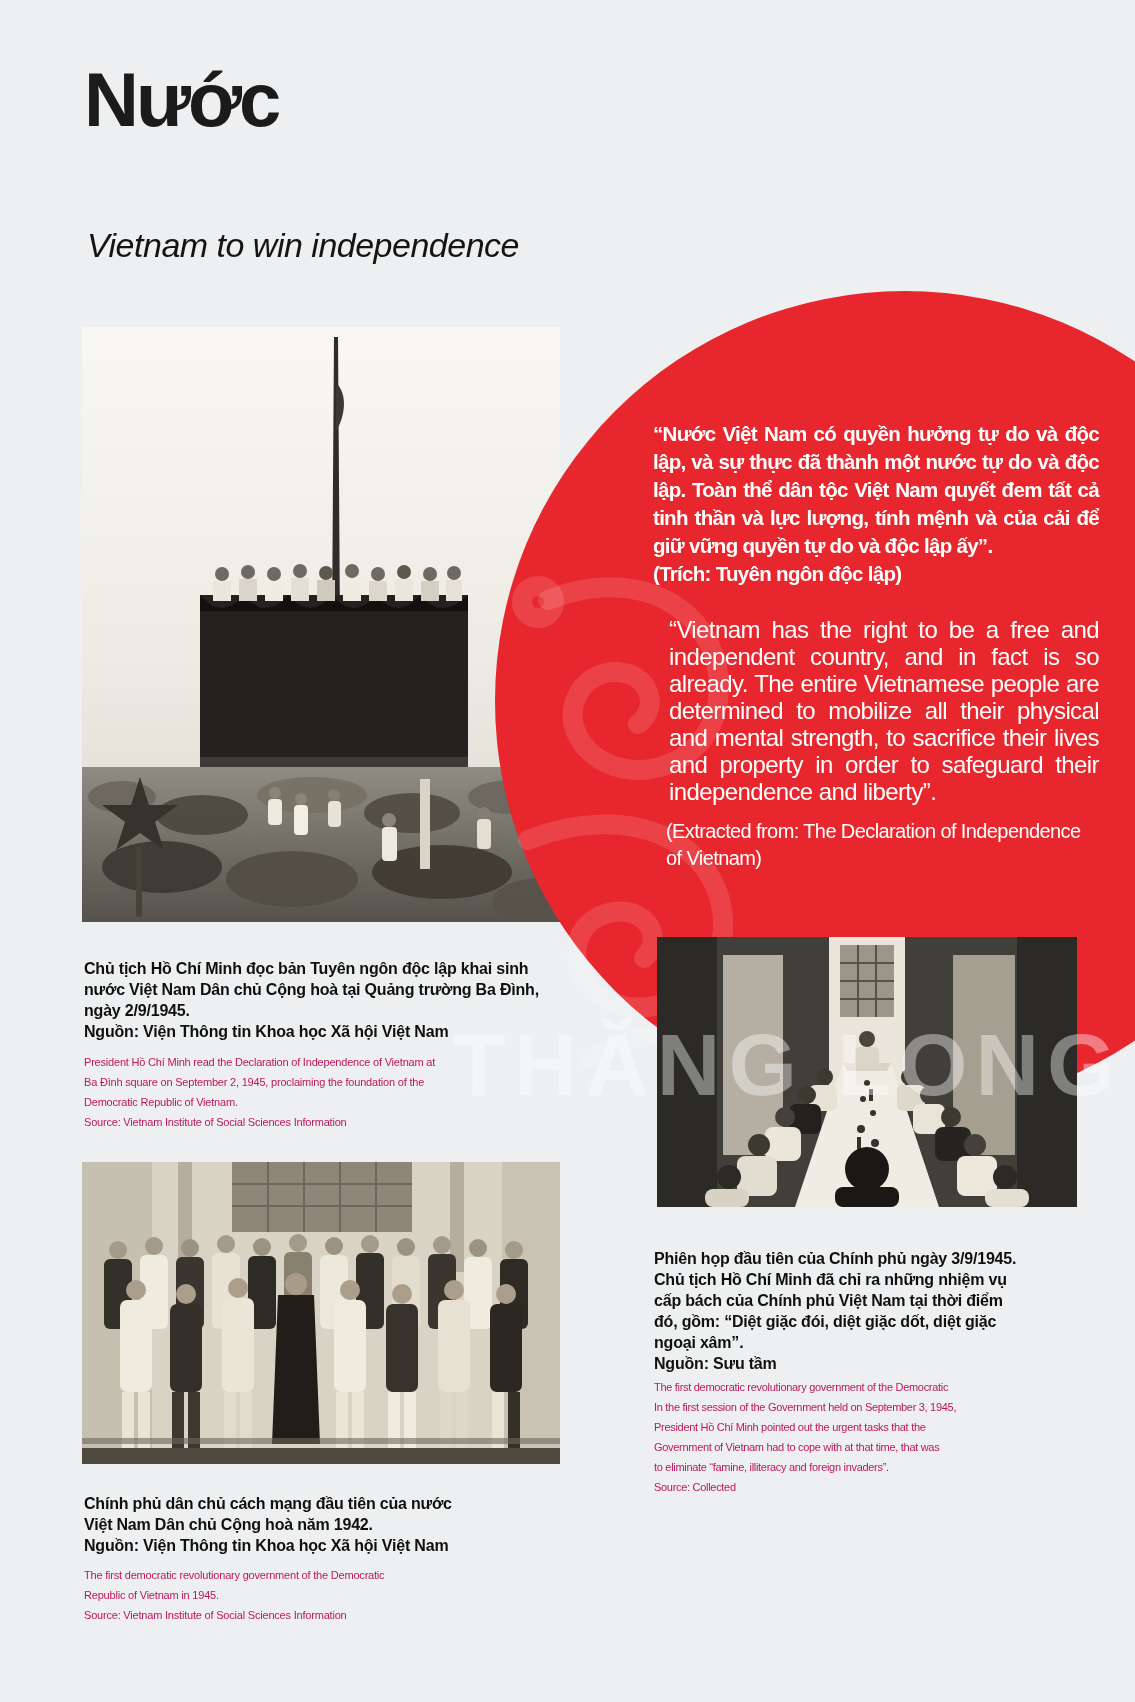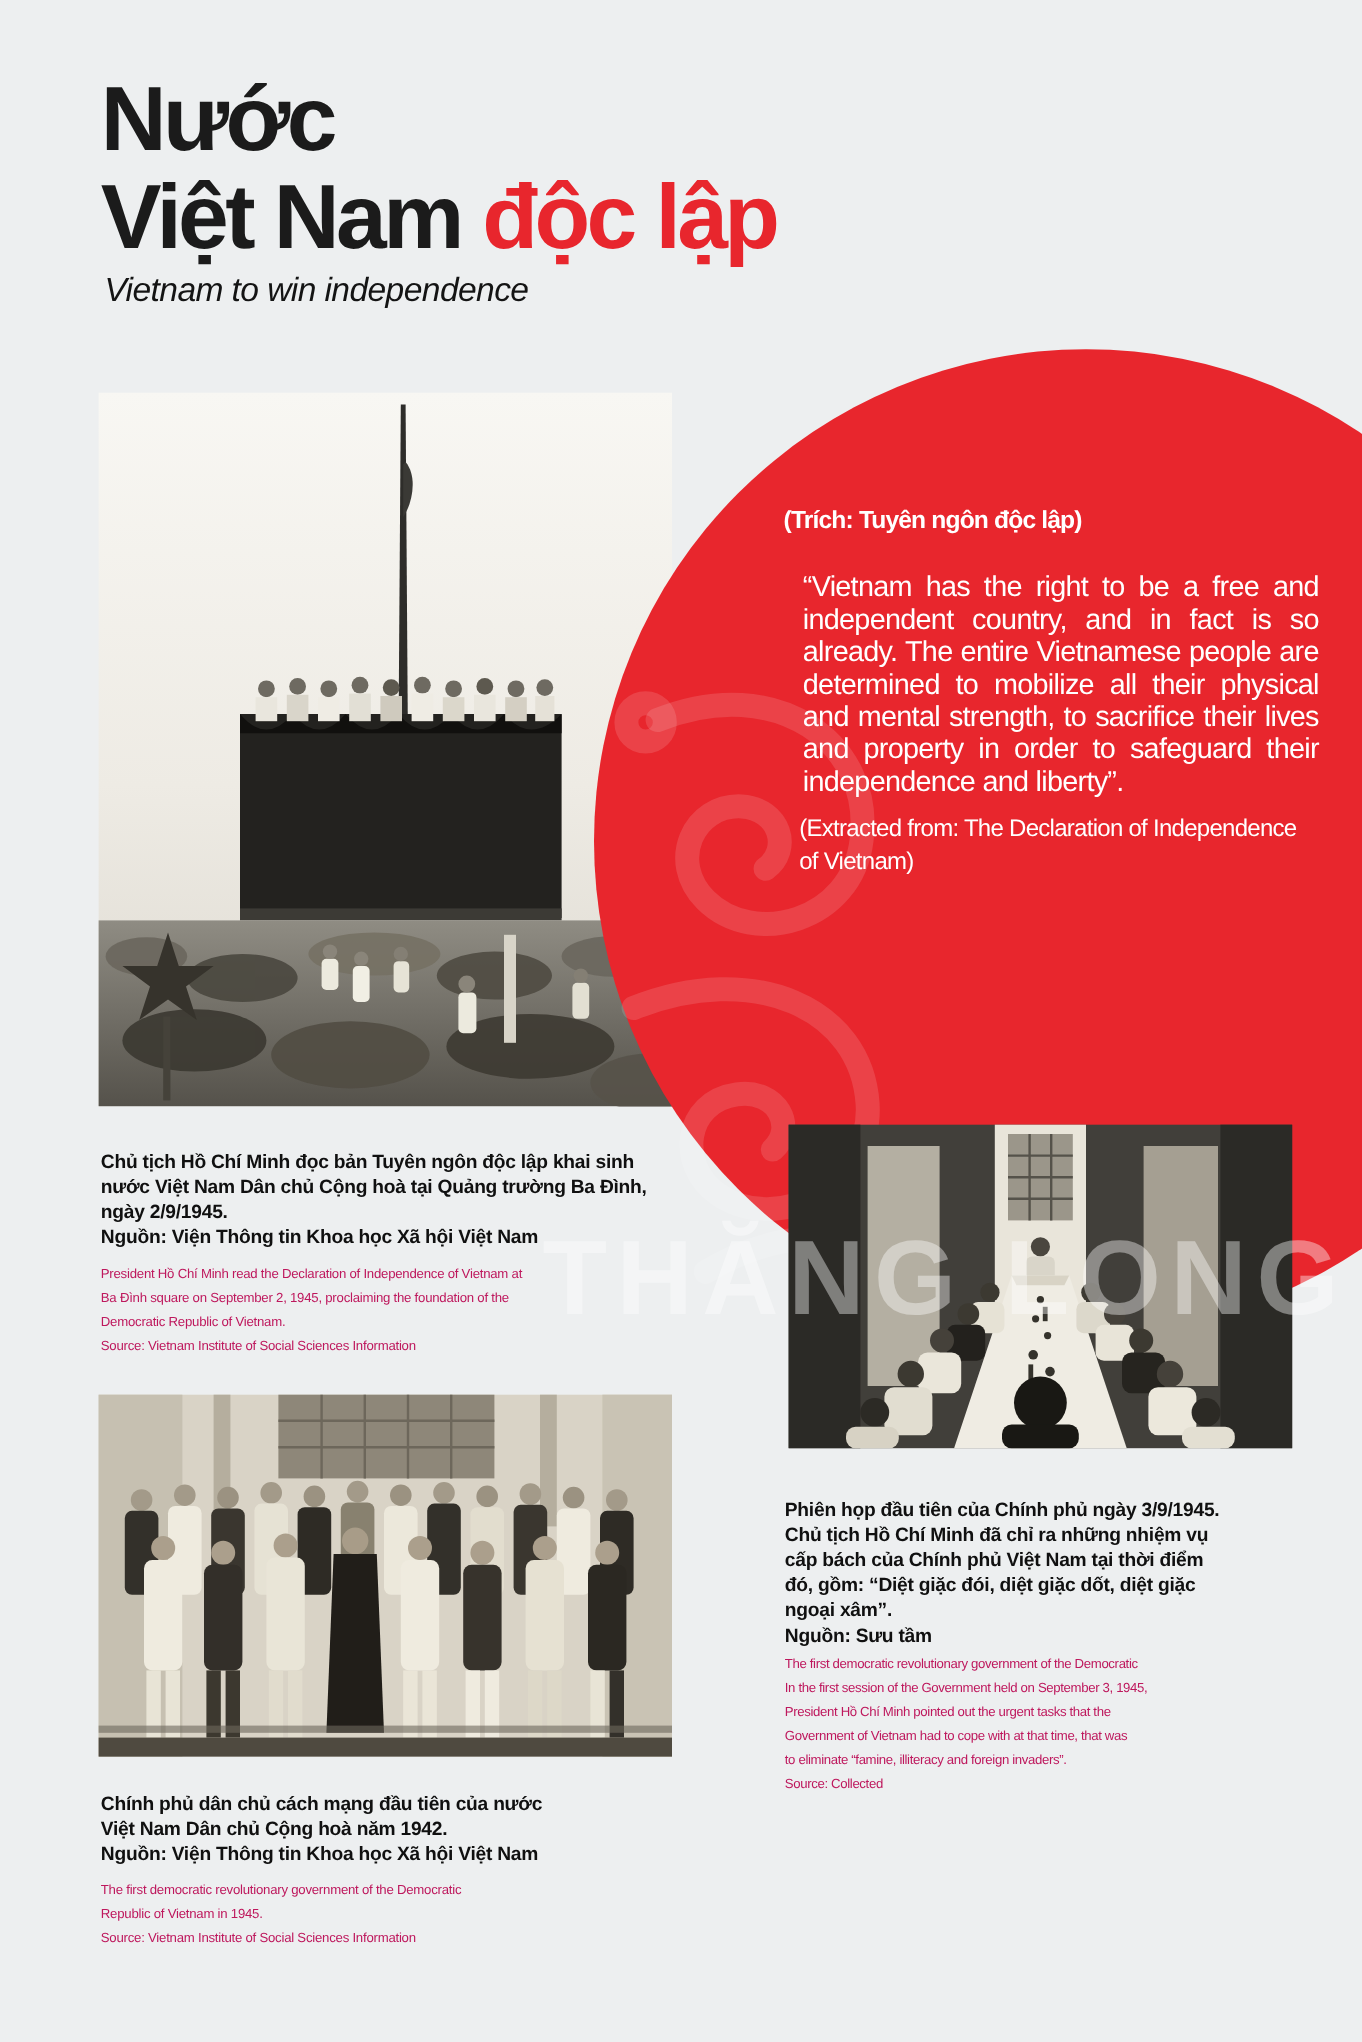--- a/index.html
+++ b/index.html
@@ -14,21 +14,21 @@
   .title-line{
     position:absolute; left:84px; color:#1b1b1b;
     font-size:76px; line-height:80px; font-weight:bold; letter-spacing:-3px;
     white-space:nowrap;
   }
   .title-line .red{ color:#e8262d; }
   #title-line1{ top:60px; }
   #title-line2{ top:142px; }
   .subtitle{
     position:absolute; left:87px; top:226px;
-    font-size:28px; font-style:italic; font-weight:normal;
+    font-size:34px; font-style:italic; font-weight:normal;
     color:#141414; letter-spacing:-0.5px; white-space:nowrap;
   }
   
   .red-circle{
     position:absolute; left:495px; top:291px; width:820px; height:820px;
     border-radius:50%; background:#e8262d; z-index:2;
   }
   
   .quote-block{
     position:absolute; left:653px; top:420px; width:446px; z-index:4;
@@ -81,21 +81,20 @@
   .dragon-mark{
     position:absolute; left:468px; top:540px; z-index:3; pointer-events:none;
   }
 </style>
 </head>
 <body>
 
 <div class="page">
 
   <div id="title-line1" class="title-line">Nước</div>
-  <div id="title-line2" class="title-line"><span>Việt Nam </span><span class="red">độc lập</span></div>
   <div class="subtitle">Vietnam to win independence</div>
 
   <svg id="photo-ba-dinh" class="photo" viewBox="0 0 478 595" role="img" aria-label="Black-and-white photo: President Hồ Chí Minh reads the Declaration of Independence from a draped rostrum with flagpole, Ba Đình square, crowd below">
     <defs>
       <linearGradient id="sky1" x1="0" y1="0" x2="0" y2="1">
         <stop offset="0" stop-color="#f8f7f3"></stop>
         <stop offset="0.55" stop-color="#eeebe4"></stop>
         <stop offset="1" stop-color="#dcd8cf"></stop>
       </linearGradient>
       <linearGradient id="crowd1" x1="0" y1="0" x2="0" y2="1">
@@ -171,20 +170,21 @@
   <svg class="dragon-mark" width="430" height="580" viewBox="0 0 430 580">
     <g fill="none" stroke="rgba(255,255,255,0.13)" stroke-width="20" stroke-linecap="round">
       <path d="M80,60 C180,20 260,80 250,160 C242,228 160,250 120,210 C88,178 110,130 150,132 C182,134 192,168 170,184"></path>
       <path d="M60,300 C160,260 250,300 255,380 C259,448 180,490 130,455 C96,431 102,378 146,372 C180,367 196,400 176,418"></path>
       <path d="M120,520 C200,470 300,490 330,545"></path>
       <circle cx="70" cy="62" r="16"></circle>
     </g>
   </svg>
 
   <div class="quote-block">
+    <p class="quote-vi">“Nước Việt Nam có quyền hưởng tự do và độc lập, và sự thực đã thành một nước tự do và độc lập. Toàn thể dân tộc Việt Nam quyết đem tất cả tinh thần và lực lượng, tính mệnh và của cải để giữ vững quyền tự do và độc lập ấy”.</p>
     <p class="quote-vi-attr">(Trích: Tuyên ngôn độc lập)</p>
     <p class="quote-en">“Vietnam has the right to be a free and independent country, and in fact is so already. The entire Vietnamese people are determined to mobilize all their physical and mental strength, to sacrifice their lives and property in order to safeguard their independence and liberty”.</p>
     <p class="quote-en-attr">(Extracted from: The Declaration of Independence of Vietnam)</p>
   </div>
 
   <svg id="photo-first-session" class="photo" viewBox="0 0 420 270" role="img" aria-label="Black-and-white photo: first session of the Government, ministers seated along a long white table, Hồ Chí Minh at the head">
     <rect x="0" y="0" width="420" height="270" fill="#413f3a"></rect>
     <rect x="0" y="0" width="60" height="270" fill="#2b2a26"></rect>
     <rect x="360" y="0" width="60" height="270" fill="#2b2a26"></rect>
     <rect x="66" y="18" width="60" height="200" fill="#c9c3b5" opacity="0.85"></rect>

